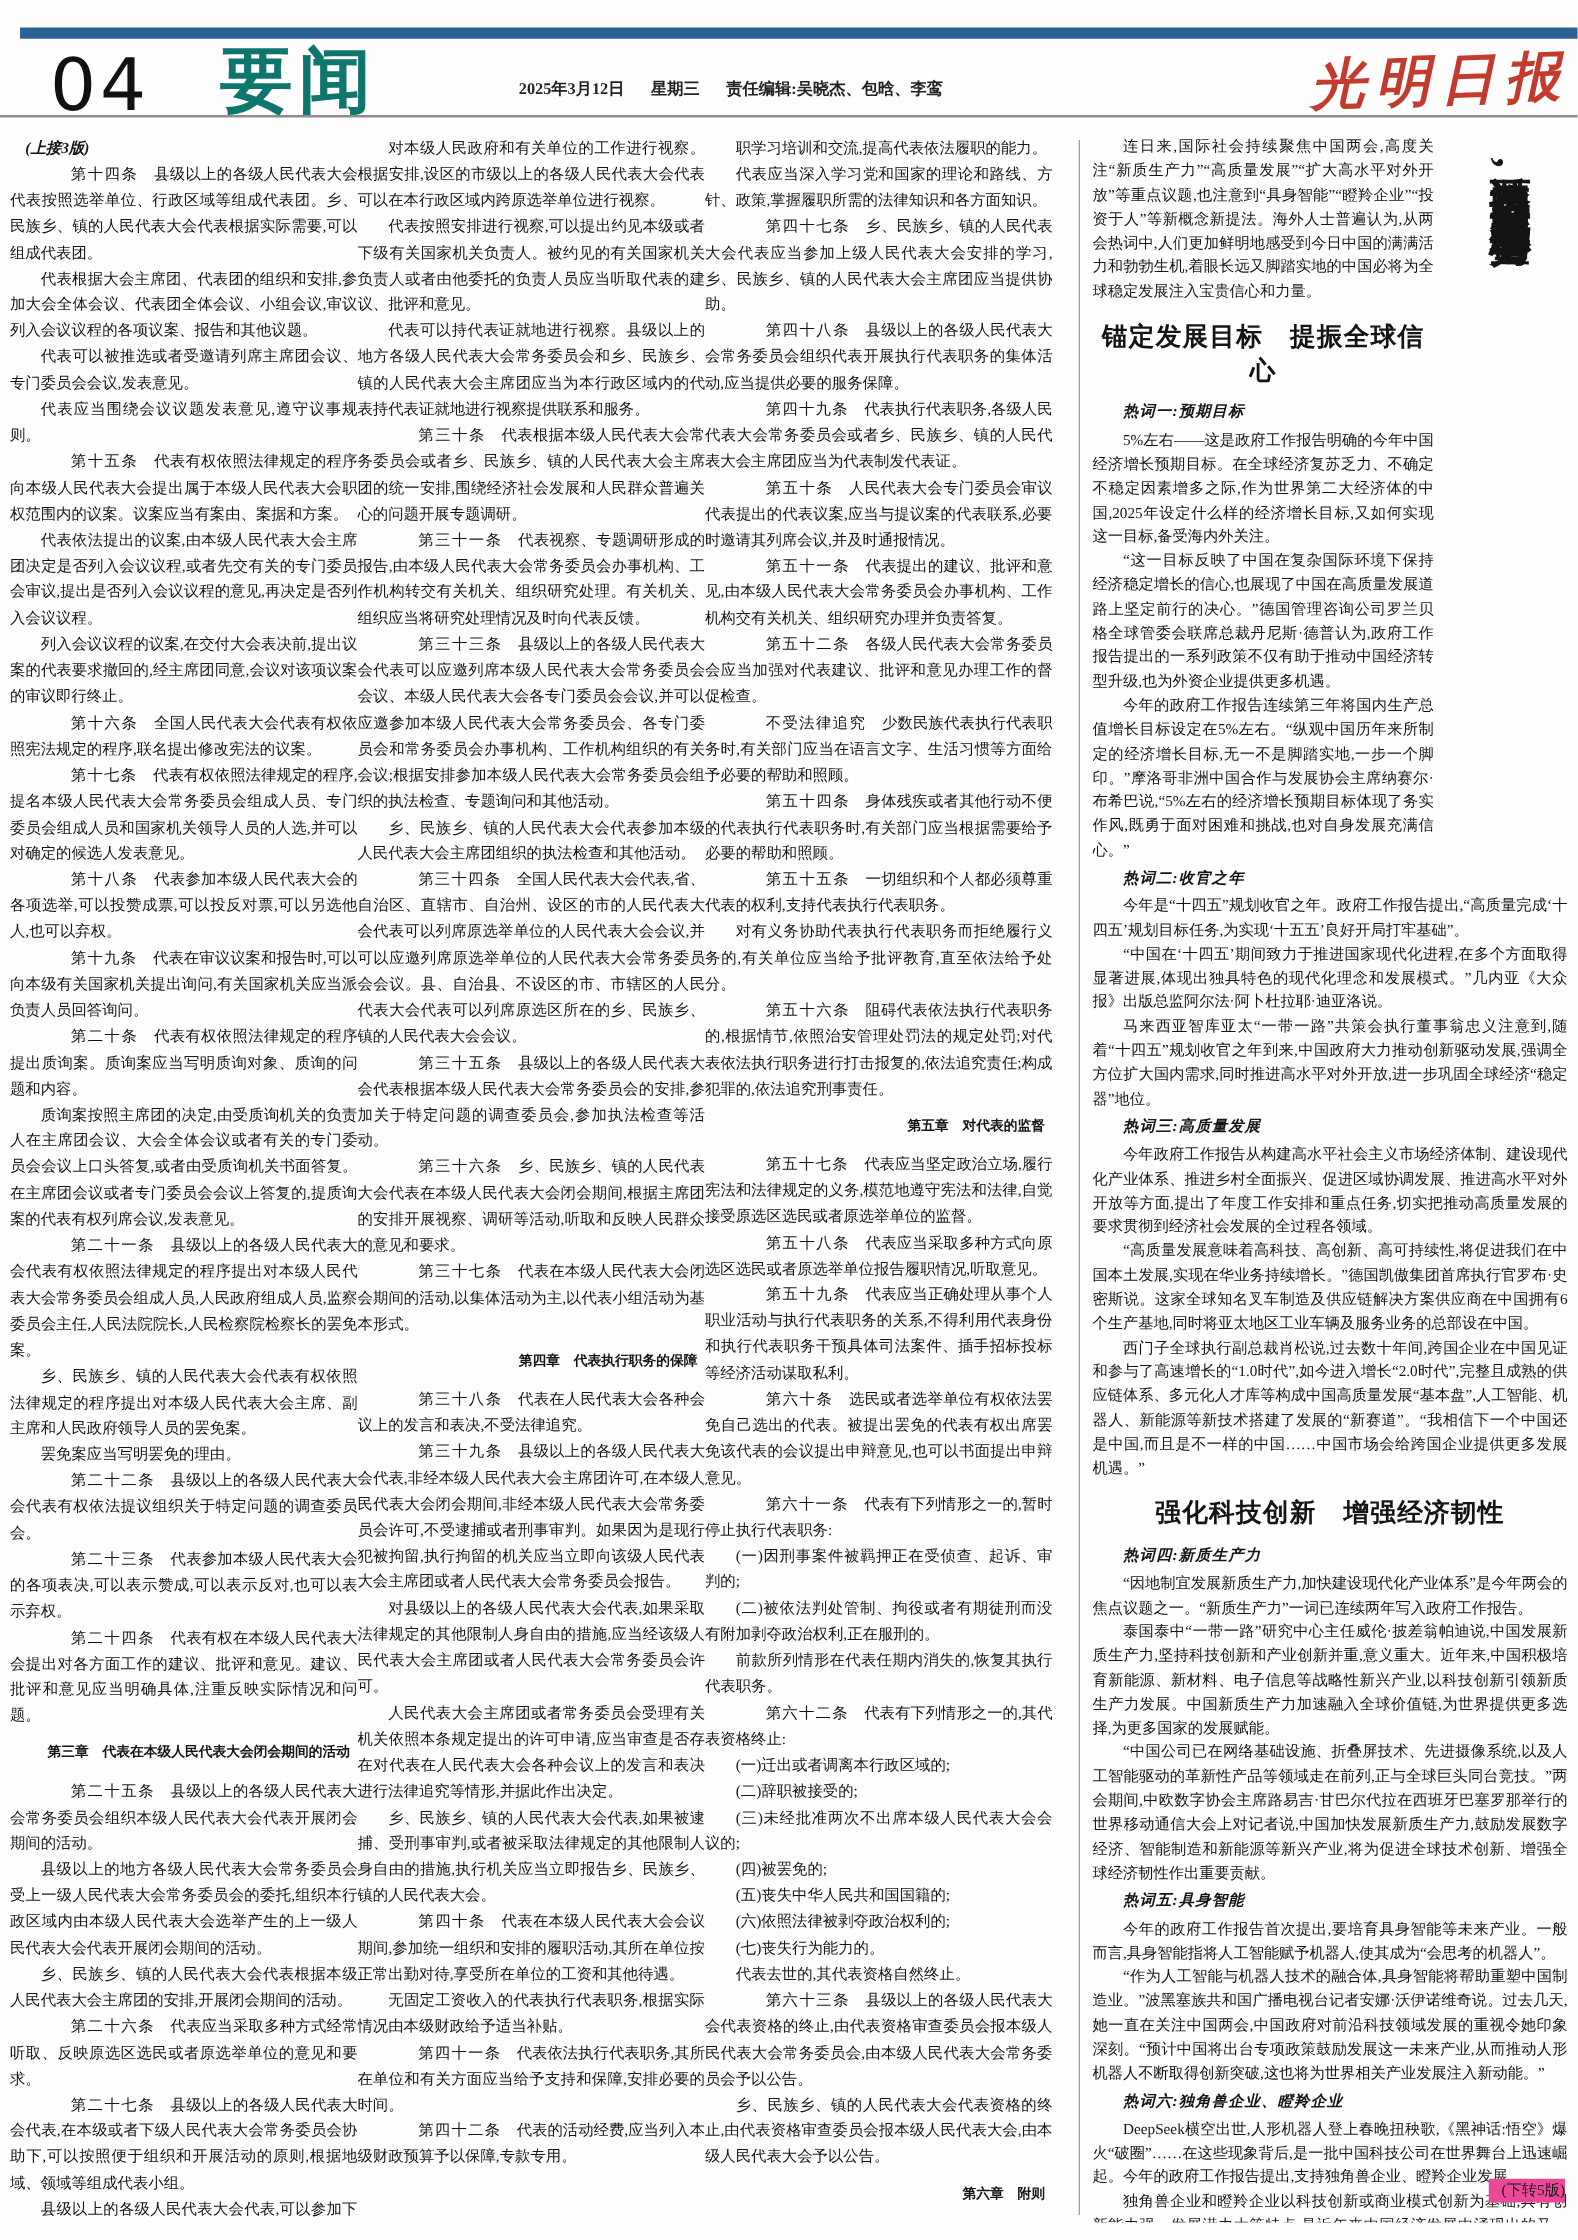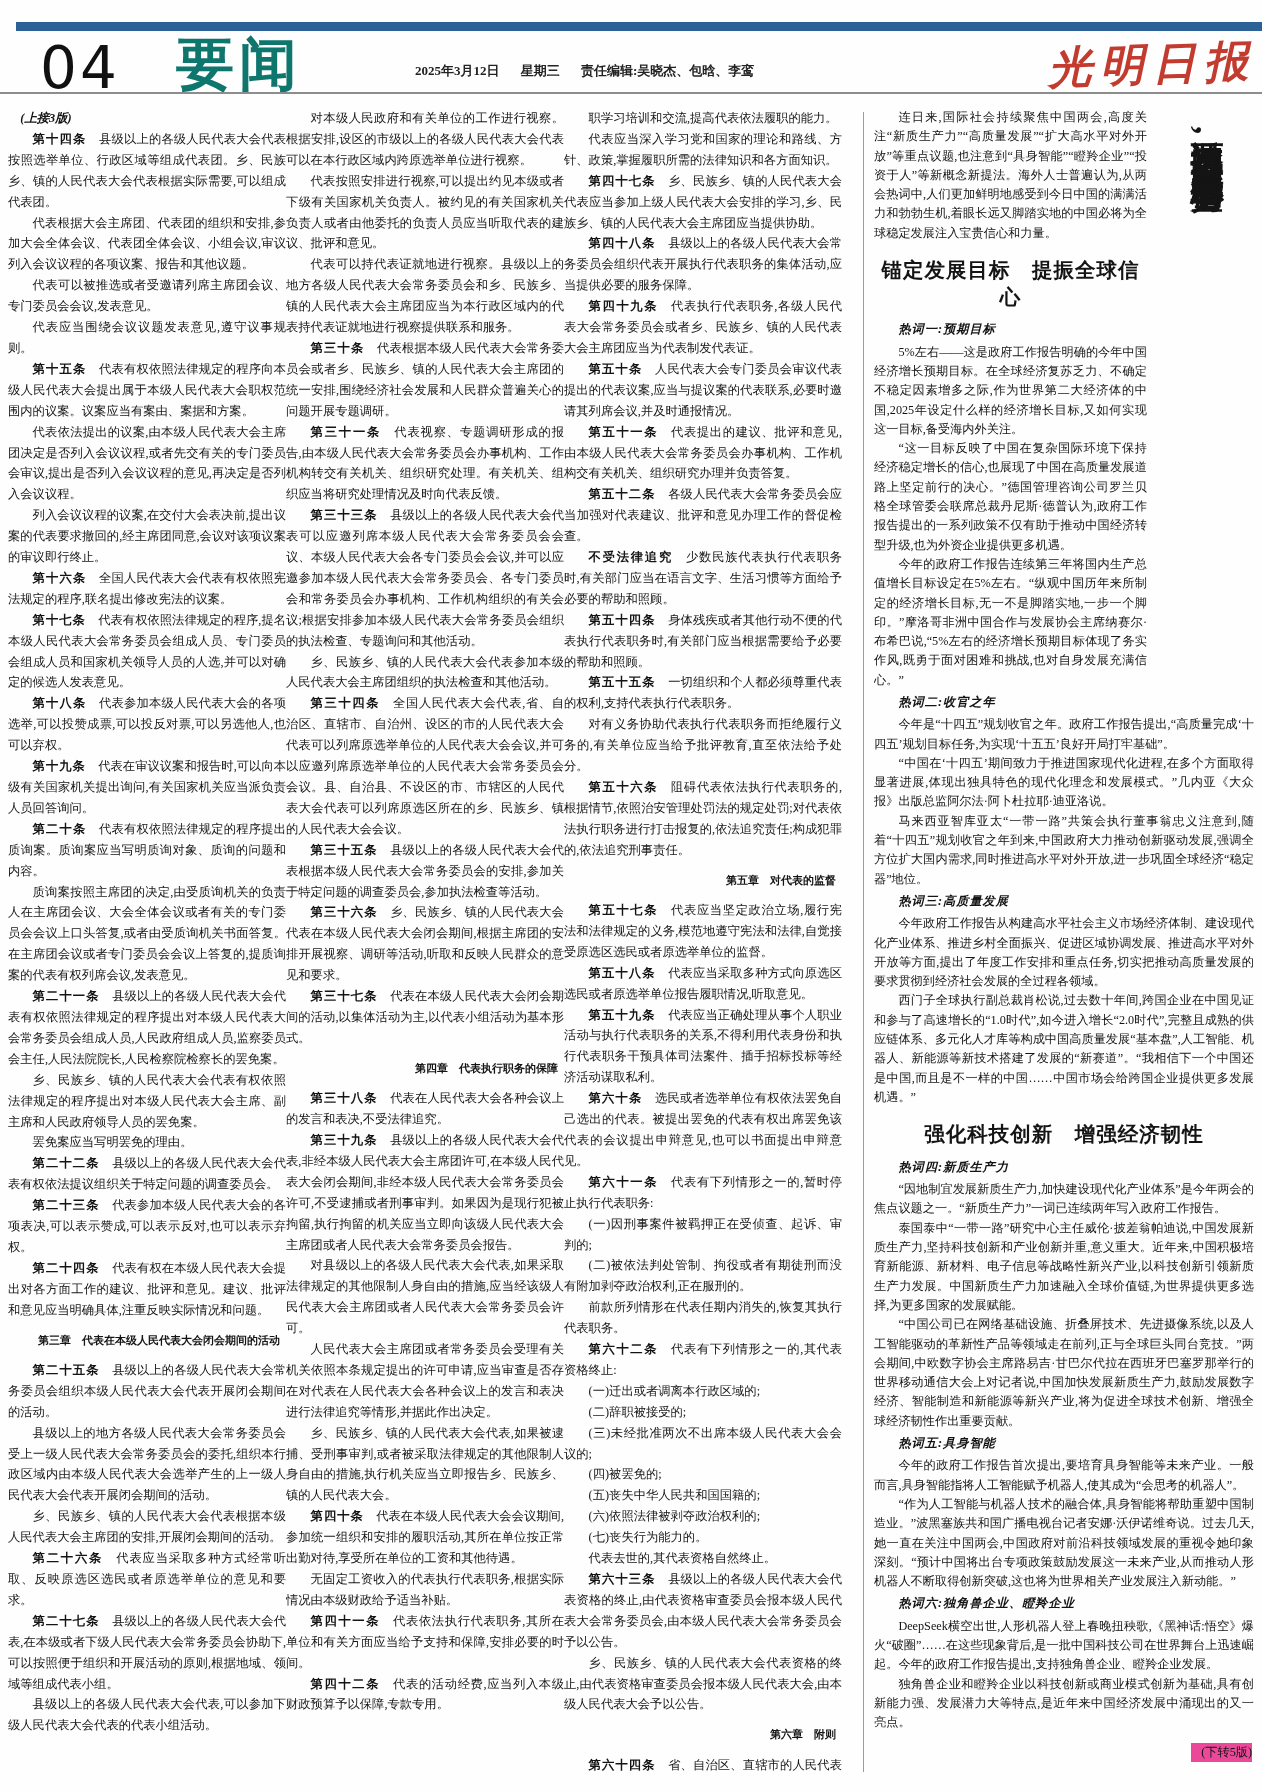--- a/index.html
+++ b/index.html
@@ -15,21 +15,21 @@
   .dateline span{margin-right:18px;}
   .masthead{position:absolute;right:6px;top:36px;width:250px;text-align:right;
             font-size:44px;color:#c23b2e;font-style:italic;font-weight:bold;
             letter-spacing:8px;transform:rotate(-2deg);font-family:"Liberation Serif",serif;}
   .headrule{position:absolute;left:0;top:92px;width:1262px;border-top:2px solid #8d8d8d;}
   
   .law{position:absolute;left:8px;top:108px;width:848px;height:1670px;display:flex;}
   .lcol{width:278px;height:100%;overflow:hidden;font-size:12.3px;line-height:20.9px;
         text-align:justify;}
   .lp{margin:0;text-indent:2em;}
-  .artno{font-weight:700;letter-spacing:1px;}
+  .artno{font-weight:400;letter-spacing:1px;margin-left:24px;}
   .ch{font-family:"Liberation Sans",sans-serif;font-weight:bold;font-size:11px;
       line-height:1.4;text-align:right;margin:12px 6px;}
   .note{font-style:italic;font-weight:bold;text-indent:1em;}
   .vrule{position:absolute;left:863px;top:112px;height:1660px;border-left:1px solid #9b9b9b;}
   
   .feature{position:absolute;left:874px;top:108px;width:380px;height:1670px;overflow:hidden;
            font-size:12.2px;line-height:19.3px;text-align:justify;}
   .vhead{float:right;width:94px;height:580px;margin:6px 0 12px 13px;
          display:flex;justify-content:center;align-items:flex-start;}
   .vhead-inner{writing-mode:vertical-rl;font-size:33px;font-weight:900;line-height:1.05;
@@ -159,20 +159,21 @@
       <p class="fp sub">热词一:预期目标</p>
       <p class="fp">5%左右——这是政府工作报告明确的今年中国经济增长预期目标。在全球经济复苏乏力、不确定不稳定因素增多之际,作为世界第二大经济体的中国,2025年设定什么样的经济增长目标,又如何实现这一目标,备受海内外关注。</p>
       <p class="fp">“这一目标反映了中国在复杂国际环境下保持经济稳定增长的信心,也展现了中国在高质量发展道路上坚定前行的决心。”德国管理咨询公司罗兰贝格全球管委会联席总裁丹尼斯·德普认为,政府工作报告提出的一系列政策不仅有助于推动中国经济转型升级,也为外资企业提供更多机遇。</p>
       <p class="fp">今年的政府工作报告连续第三年将国内生产总值增长目标设定在5%左右。“纵观中国历年来所制定的经济增长目标,无一不是脚踏实地,一步一个脚印。”摩洛哥非洲中国合作与发展协会主席纳赛尔·布希巴说,“5%左右的经济增长预期目标体现了务实作风,既勇于面对困难和挑战,也对自身发展充满信心。”</p>
       <p class="fp sub">热词二:收官之年</p>
       <p class="fp">今年是“十四五”规划收官之年。政府工作报告提出,“高质量完成‘十四五’规划目标任务,为实现‘十五五’良好开局打牢基础”。</p>
       <p class="fp">“中国在‘十四五’期间致力于推进国家现代化进程,在多个方面取得显著进展,体现出独具特色的现代化理念和发展模式。”几内亚《大众报》出版总监阿尔法·阿卜杜拉耶·迪亚洛说。</p>
       <p class="fp">马来西亚智库亚太“一带一路”共策会执行董事翁忠义注意到,随着“十四五”规划收官之年到来,中国政府大力推动创新驱动发展,强调全方位扩大国内需求,同时推进高水平对外开放,进一步巩固全球经济“稳定器”地位。</p>
       <p class="fp sub">热词三:高质量发展</p>
       <p class="fp">今年政府工作报告从构建高水平社会主义市场经济体制、建设现代化产业体系、推进乡村全面振兴、促进区域协调发展、推进高水平对外开放等方面,提出了年度工作安排和重点任务,切实把推动高质量发展的要求贯彻到经济社会发展的全过程各领域。</p>
+      <p class="fp">“高质量发展意味着高科技、高创新、高可持续性,将促进我们在中国本土发展,实现在华业务持续增长。”德国凯傲集团首席执行官罗布·史密斯说。这家全球知名叉车制造及供应链解决方案供应商在中国拥有6个生产基地,同时将亚太地区工业车辆及服务业务的总部设在中国。</p>
       <p class="fp">西门子全球执行副总裁肖松说,过去数十年间,跨国企业在中国见证和参与了高速增长的“1.0时代”,如今进入增长“2.0时代”,完整且成熟的供应链体系、多元化人才库等构成中国高质量发展“基本盘”,人工智能、机器人、新能源等新技术搭建了发展的“新赛道”。“我相信下一个中国还是中国,而且是不一样的中国……中国市场会给跨国企业提供更多发展机遇。”</p>
       <h2 class="fh">强化科技创新　增强经济韧性</h2>
       <p class="fp sub">热词四:新质生产力</p>
       <p class="fp">“因地制宜发展新质生产力,加快建设现代化产业体系”是今年两会的焦点议题之一。“新质生产力”一词已连续两年写入政府工作报告。</p>
       <p class="fp">泰国泰中“一带一路”研究中心主任威伦·披差翁帕迪说,中国发展新质生产力,坚持科技创新和产业创新并重,意义重大。近年来,中国积极培育新能源、新材料、电子信息等战略性新兴产业,以科技创新引领新质生产力发展。中国新质生产力加速融入全球价值链,为世界提供更多选择,为更多国家的发展赋能。</p>
       <p class="fp">“中国公司已在网络基础设施、折叠屏技术、先进摄像系统,以及人工智能驱动的革新性产品等领域走在前列,正与全球巨头同台竞技。”两会期间,中欧数字协会主席路易吉·甘巴尔代拉在西班牙巴塞罗那举行的世界移动通信大会上对记者说,中国加快发展新质生产力,鼓励发展数字经济、智能制造和新能源等新兴产业,将为促进全球技术创新、增强全球经济韧性作出重要贡献。</p>
       <p class="fp sub">热词五:具身智能</p>
       <p class="fp">今年的政府工作报告首次提出,要培育具身智能等未来产业。一般而言,具身智能指将人工智能赋予机器人,使其成为“会思考的机器人”。</p>
       <p class="fp">“作为人工智能与机器人技术的融合体,具身智能将帮助重塑中国制造业。”波黑塞族共和国广播电视台记者安娜·沃伊诺维奇说。过去几天,她一直在关注中国两会,中国政府对前沿科技领域发展的重视令她印象深刻。“预计中国将出台专项政策鼓励发展这一未来产业,从而推动人形机器人不断取得创新突破,这也将为世界相关产业发展注入新动能。”</p>
       <p class="fp sub">热词六:独角兽企业、瞪羚企业</p>

